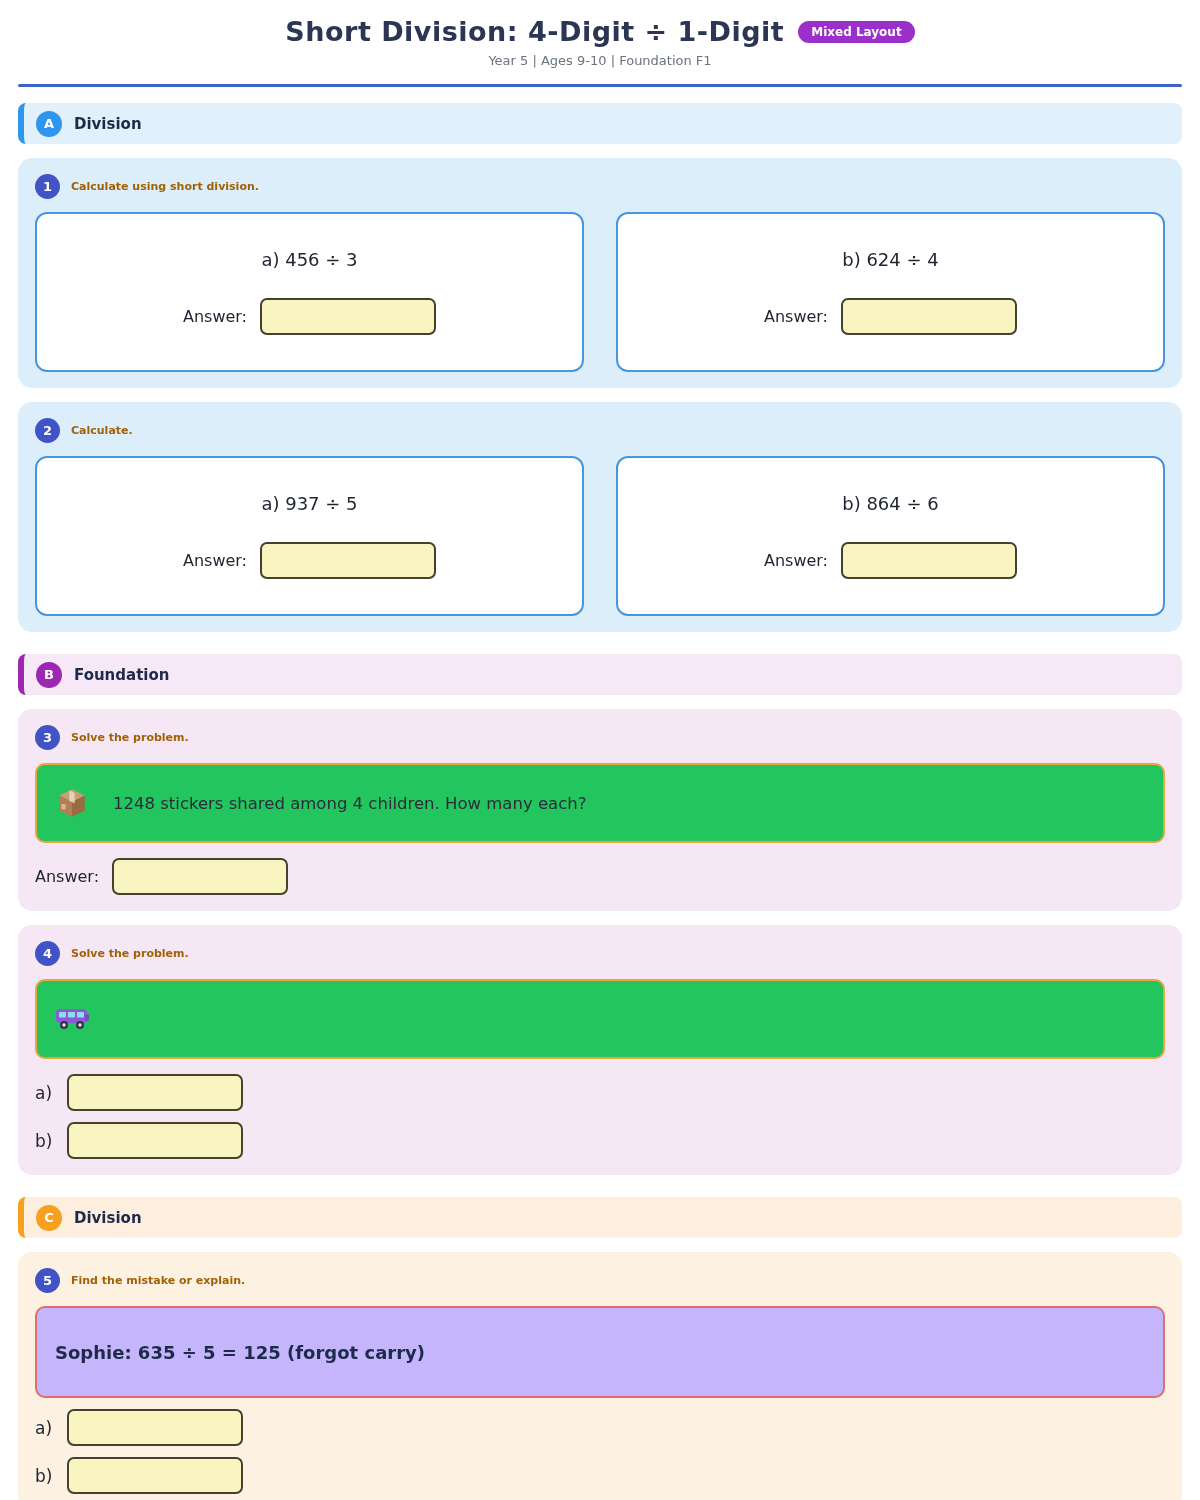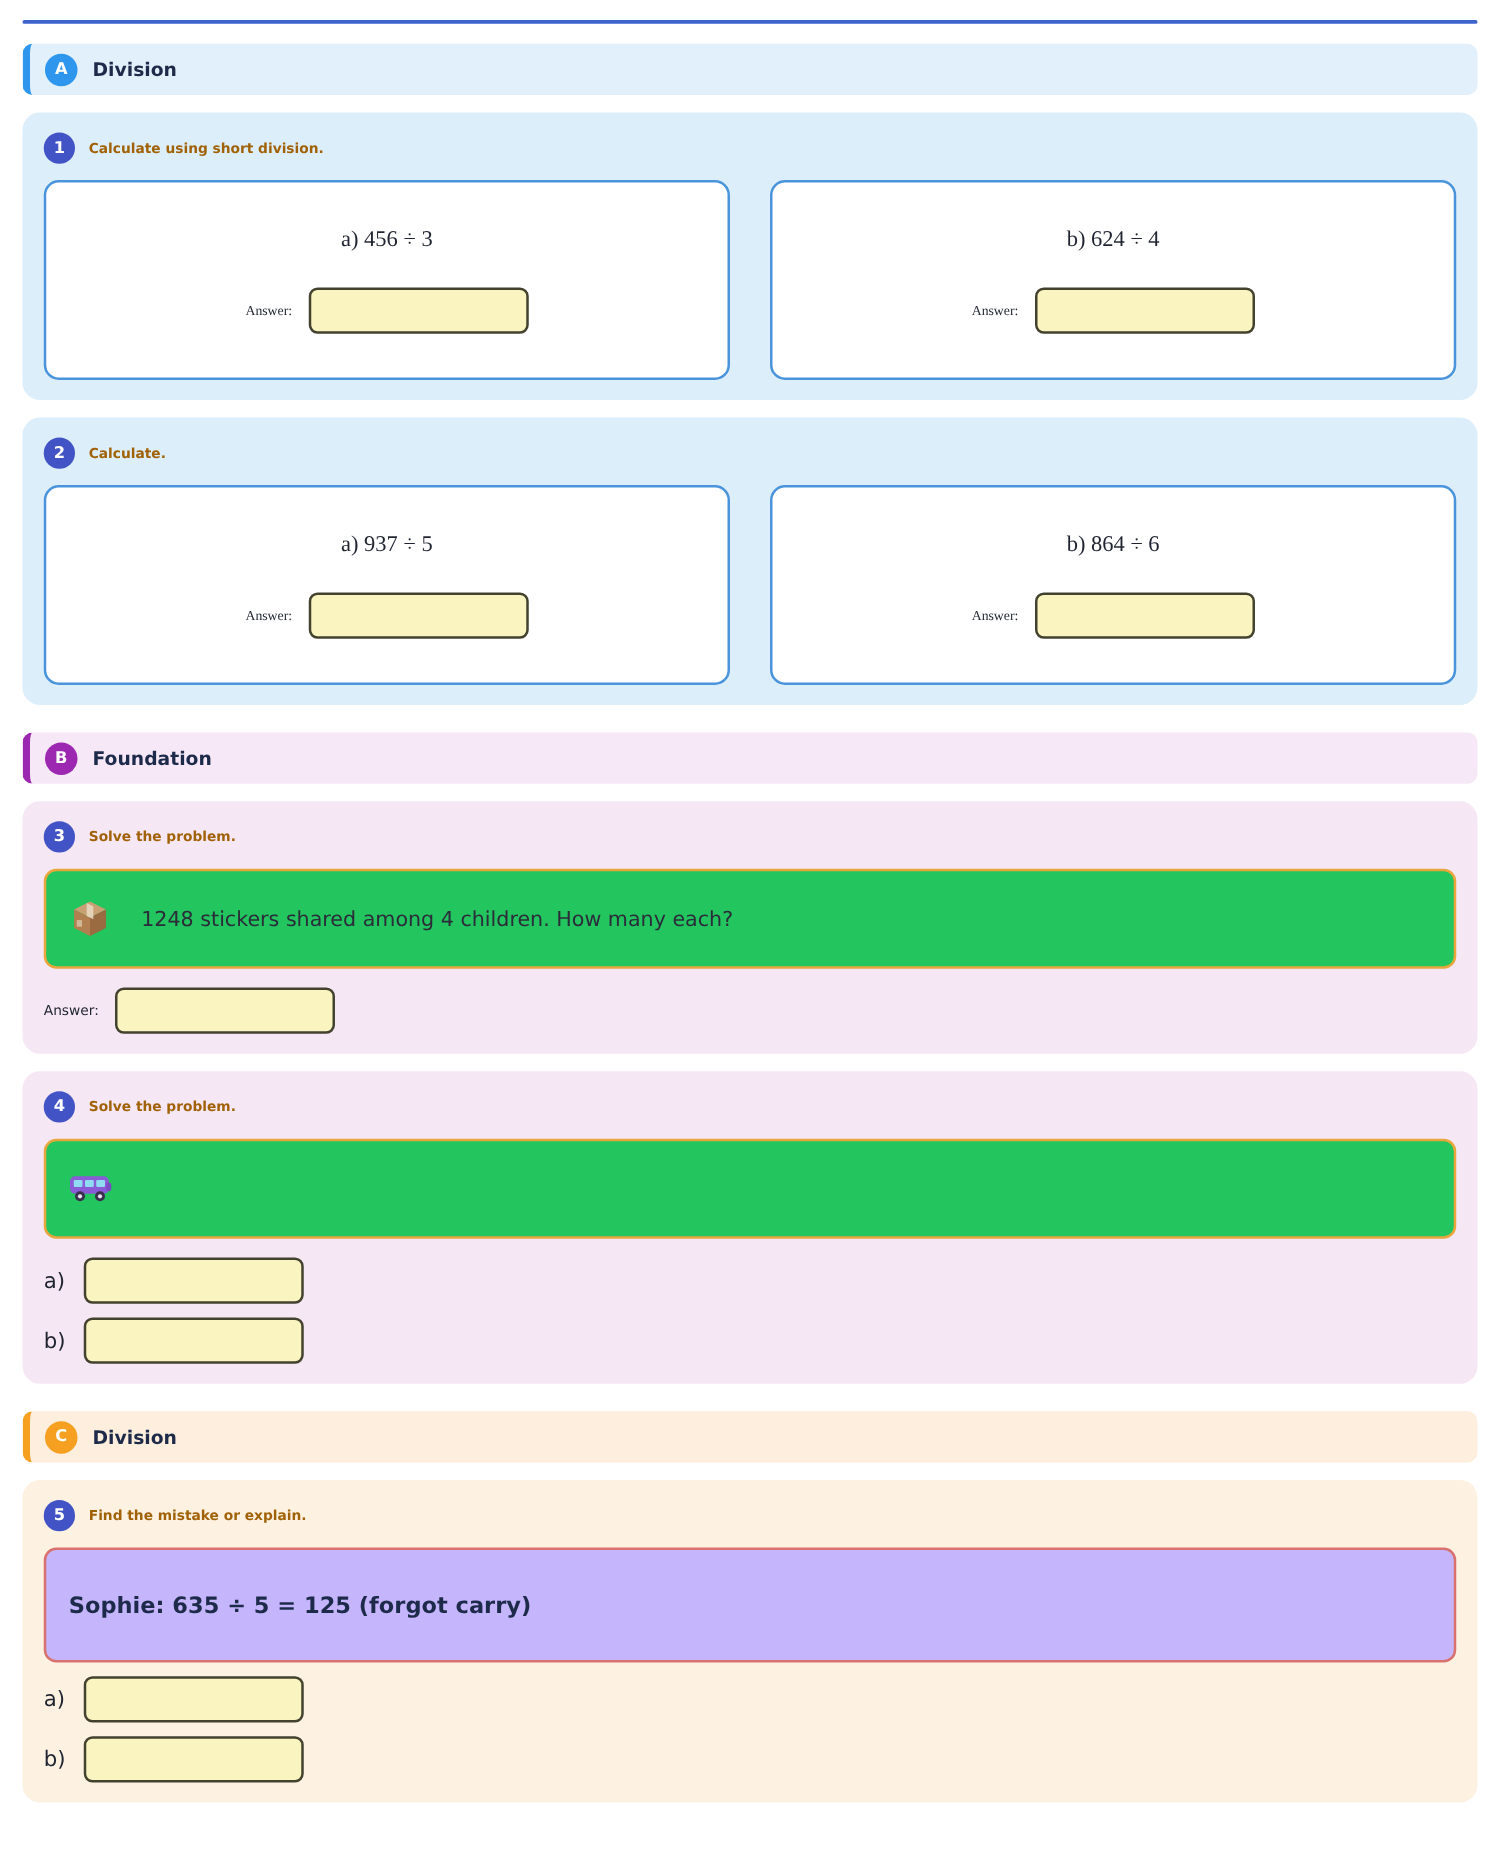--- a/index.html
+++ b/index.html
@@ -56,31 +56,31 @@
 
   .qheader { display: flex; align-items: center; gap: 11px; margin-bottom: 13px; }
   .qnum {
     width: 25px; height: 25px; border-radius: 50%; background: #4253c6;
     color: #ffffff; font-size: 13px; font-weight: bold;
     display: flex; align-items: center; justify-content: center; flex: none;
   }
   .qprompt { font-size: 11px; font-weight: bold; color: #a16207; }
 
   
-  .parts-grid { display: grid; grid-template-columns: 1fr 1fr; gap: 32px; font-family: Liberation Serif, serif; }
+  .parts-grid { display: grid; grid-template-columns: 1fr 1fr; gap: 32px; }
   .part-box {
     background: #ffffff; border: 2px solid #4a94dc; border-radius: 12px;
     height: 160px;
     display: flex; flex-direction: column; align-items: center; justify-content: center;
     gap: 28px;
   }
   .part-expr { font-size: 18px; color: #1f2430; }
 
   .answer-row { display: flex; align-items: center; gap: 13px; }
-  .answer-label { font-size: 11px; color: #1f2430; }
+  .answer-label { font-size: 16px; color: #1f2430; }
   .answer-input {
     width: 176px; height: 37px;
     background: #faf4c1; border: 2px solid #43422e; border-radius: 7px;
     font-size: 16px; padding: 0 8px; font-family: inherit;
   }
 
   
   .problem-box {
     background: #22c55e; border: 2px solid #e8a63c; border-radius: 10px;
     min-height: 80px; padding: 12px 18px;
@@ -103,20 +103,27 @@
     display: flex; align-items: center;
     margin-bottom: 4px;
   }
   .mistake-text { font-size: 18px; font-weight: bold; color: #1e2a4a; }
 </style>
 </head>
 <body>
 
 <div class="page">
 
+  <div class="header">
+    <div class="title-row">
+      <div class="page-title">Short Division: 4-Digit ÷ 1-Digit</div>
+      <span class="layout-badge">Mixed Layout</span>
+    </div>
+    <div class="subtitle">Year 5 | Ages 9-10 | Foundation F1</div>
+  </div>
   <div class="divider"></div>
 
   <div class="section-strip strip-a">
     <span class="section-circle circle-a">A</span>
     <span class="section-label">Division</span>
   </div>
 
   <section class="qcard card-blue">
     <div class="qheader">
       <span class="qnum">1</span>

